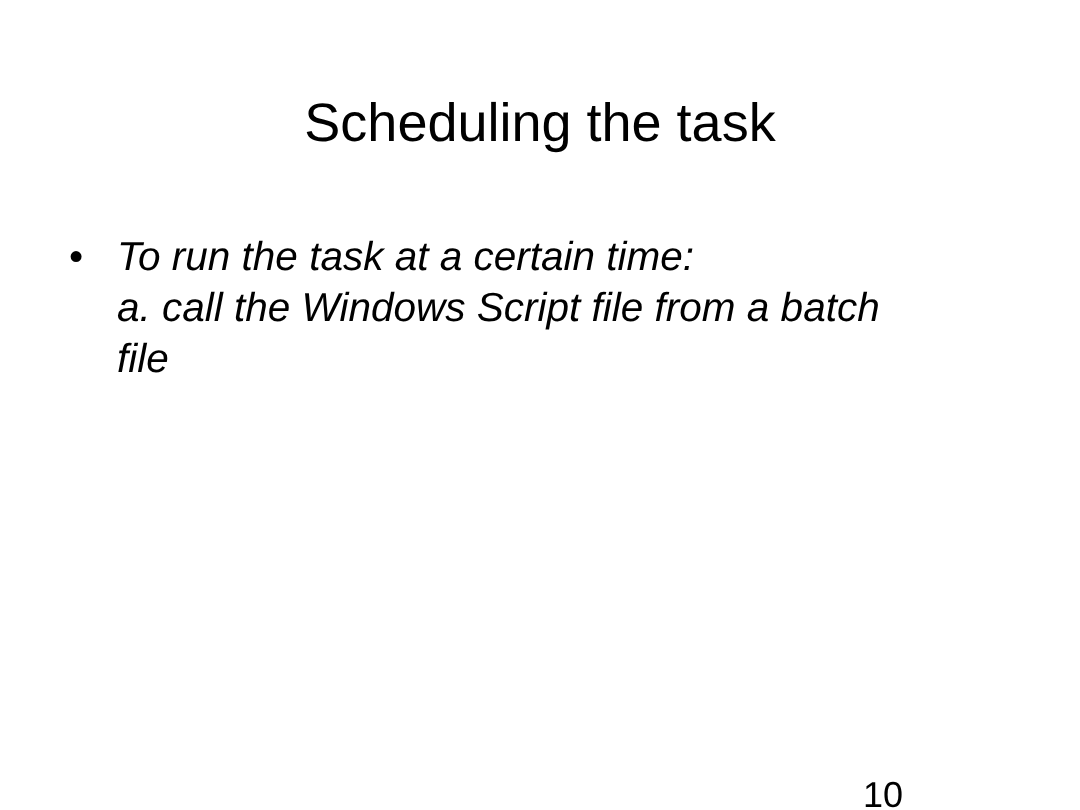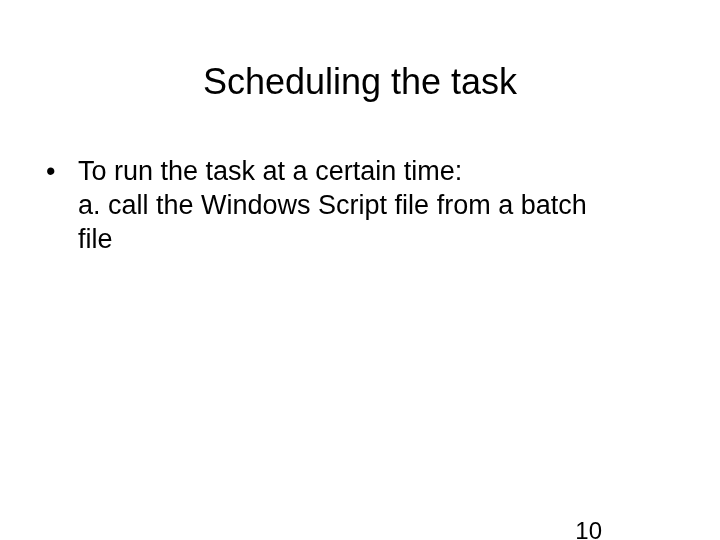--- a/index.html
+++ b/index.html
@@ -40,23 +40,25 @@
   .bullet-row {
     display: flex;
   }
   .bullet-dot {
     width: 32px;
     flex: 0 0 32px;
     text-align: left;
   }
   .bullet-text {
     flex: 1;
+    font-style: italic;
   }
   .sub {
     margin-left: 32px;
+    font-style: italic;
   }
   .page-number {
     position: absolute;
     bottom: 32px;
     right: 38px;
     font-size: 24px;
   }
 </style>
 </head>
 <body>

